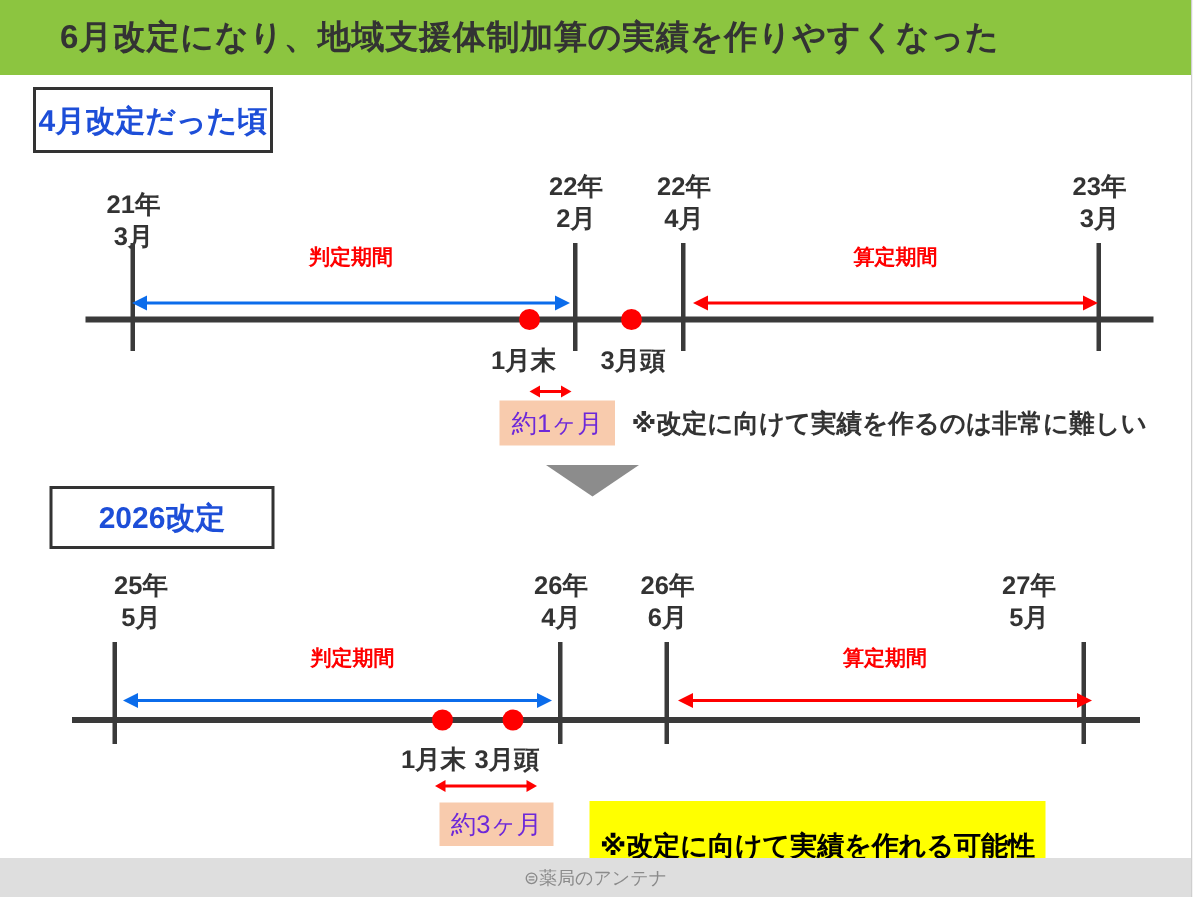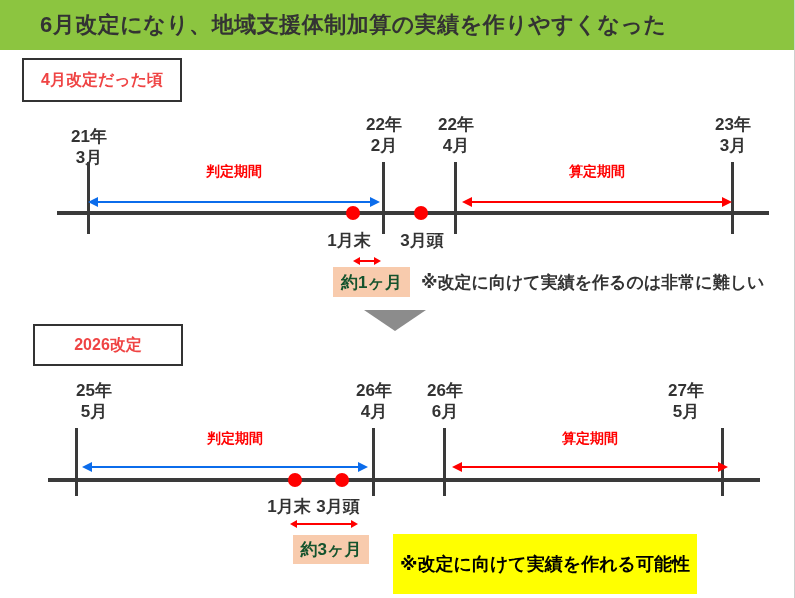--- a/index.html
+++ b/index.html
@@ -7,22 +7,22 @@
     position:relative;width:795px;height:598px;background:#ffffff;
     font-family:"Liberation Sans","DejaVu Sans",sans-serif;overflow:hidden;
     border-right:1px solid #cfcfcf;box-sizing:border-box;
   }
   .header{
     position:absolute;top:0;left:0;right:0;height:50px;background:var(--header-green);
     display:flex;align-items:center;padding-left:40px;box-sizing:border-box;
   }
   .header-title{font-size:22px;font-weight:bold;color:#333;letter-spacing:.5px;white-space:nowrap;}
   .section-box{
-    position:absolute;border:2px solid #333;background:#fff;color:#ef4444;
-    font-size:16px;font-weight:bold;display:flex;align-items:center;justify-content:center;
+    position:absolute;border:2px solid #333;background:#fff;color:#1d4ed8;
+    font-size:20px;font-weight:bold;display:flex;align-items:center;justify-content:center;
     box-sizing:border-box;white-space:nowrap;
   }
   .tick{position:absolute;width:3px;background:var(--line-dark);}
   .tline{position:absolute;height:4px;background:var(--line-dark);}
   .date{
     position:absolute;transform:translateX(-50%);text-align:center;
     font-size:17px;font-weight:bold;color:#333;line-height:1.25;white-space:pre-line;
   }
   .darrow{position:absolute;height:12px;}
   .darrow .shaft{position:absolute;left:8px;right:8px;top:50%;margin-top:-1.25px;height:2.5px;background:currentColor;}
@@ -32,21 +32,21 @@
     border-top:5px solid transparent;border-bottom:5px solid transparent;border-left:10px solid currentColor;}
   .darrow.sm{height:10px;}
   .darrow.sm .shaft{left:5px;right:5px;height:2.5px;}
   .darrow.sm::before{margin-top:-4px;border-top-width:4px;border-bottom-width:4px;border-right-width:7px;}
   .darrow.sm::after{margin-top:-4px;border-top-width:4px;border-bottom-width:4px;border-left-width:7px;}
   .blue{color:var(--blue);} .red{color:var(--red);}
   .period-label{position:absolute;text-align:center;font-size:14px;font-weight:bold;color:var(--red);white-space:nowrap;}
   .dot{position:absolute;width:14px;height:14px;border-radius:50%;background:var(--red);}
   .point-label{position:absolute;transform:translateX(-50%);font-size:17px;font-weight:bold;color:#333;white-space:nowrap;}
   .duration-box{
-    position:absolute;background:var(--peach);color:#14532d;font-size:17px;font-weight:bold;
+    position:absolute;background:var(--peach);color:#6d28d9;font-size:17px;font-weight:normal;
     display:flex;align-items:center;justify-content:center;box-sizing:border-box;white-space:nowrap;
   }
   .note{position:absolute;font-size:17px;font-weight:bold;color:#333;white-space:nowrap;}
   .note.highlight{background:var(--yellow);color:#000;font-size:18px;padding:18px 7px;}
   .triangle{position:absolute;width:0;height:0;
     border-left:31px solid transparent;border-right:31px solid transparent;
     border-top:21px solid var(--triangle-gray);}
   .footer{
     position:absolute;left:0;right:0;bottom:0;height:26px;background:var(--footer-bg);
     display:flex;align-items:center;justify-content:center;font-size:12px;color:var(--footer-text);
@@ -136,14 +136,17 @@
     <div class="point-label" style="left:289px;top:495px;">1月末</div>
     <div class="point-label" style="left:338px;top:495px;">3月頭</div>
 
     <div class="darrow sm red" style="left:290px;top:519px;width:68px;">
         <span class="shaft"></span>
       </div>
     <div class="duration-box" style="left:293px;top:535px;width:76px;height:29px;">約3ヶ月</div>
     <div class="note highlight" style="left:393px;top:534px;">※改定に向けて実績を作れる可能性</div>
   </div>
 
+  <div class="footer">
+    <span>⊜薬局のアンテナ</span>
+  </div>
 
 </div>
 
 </body></html>

